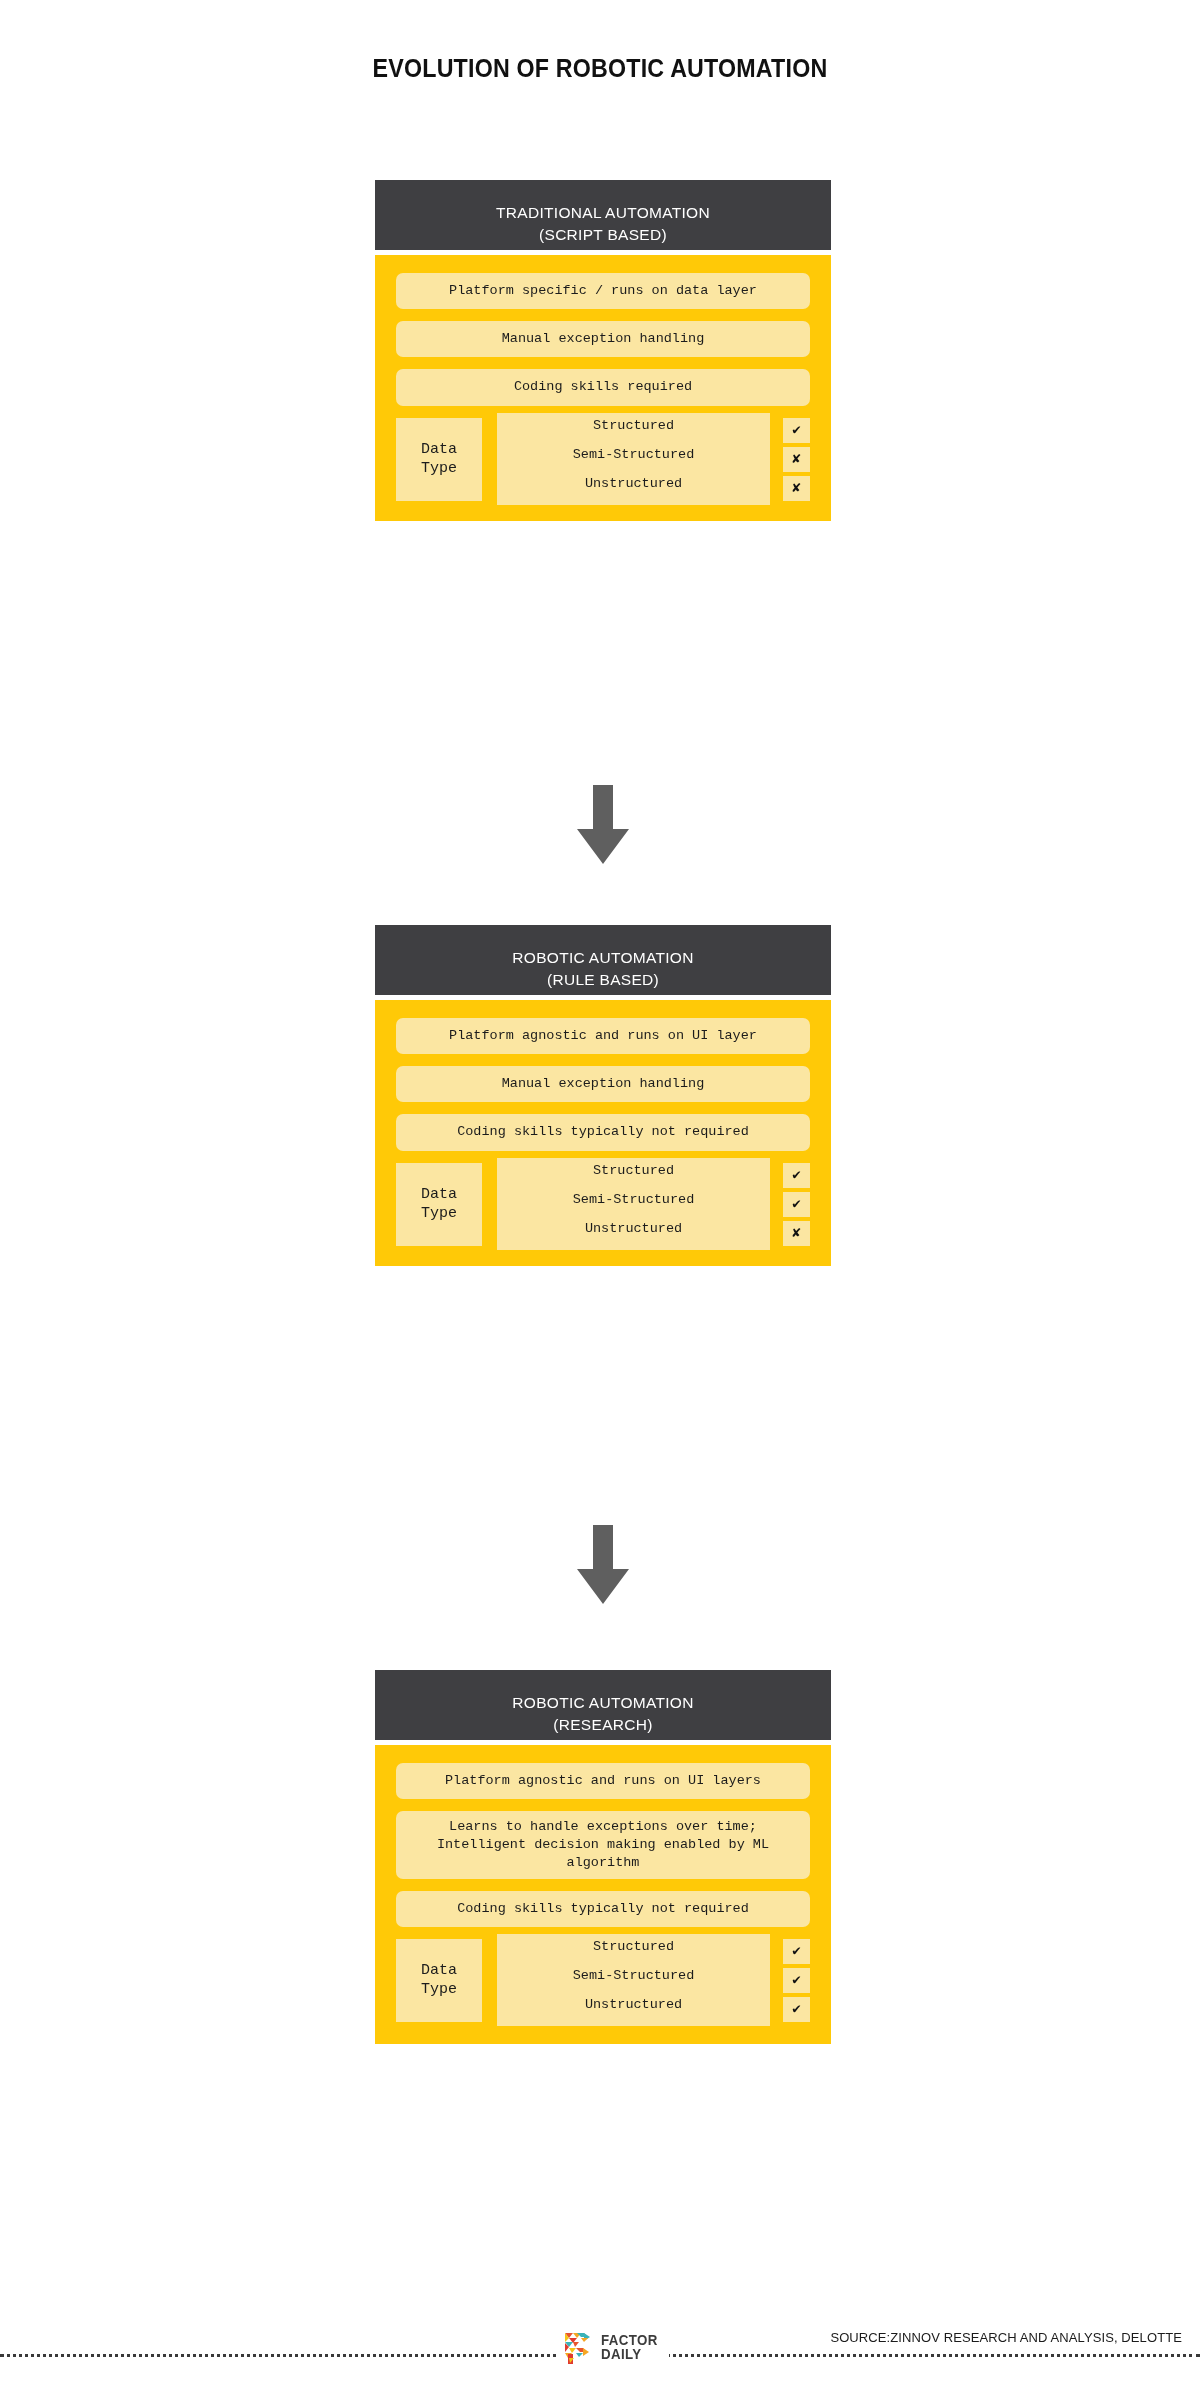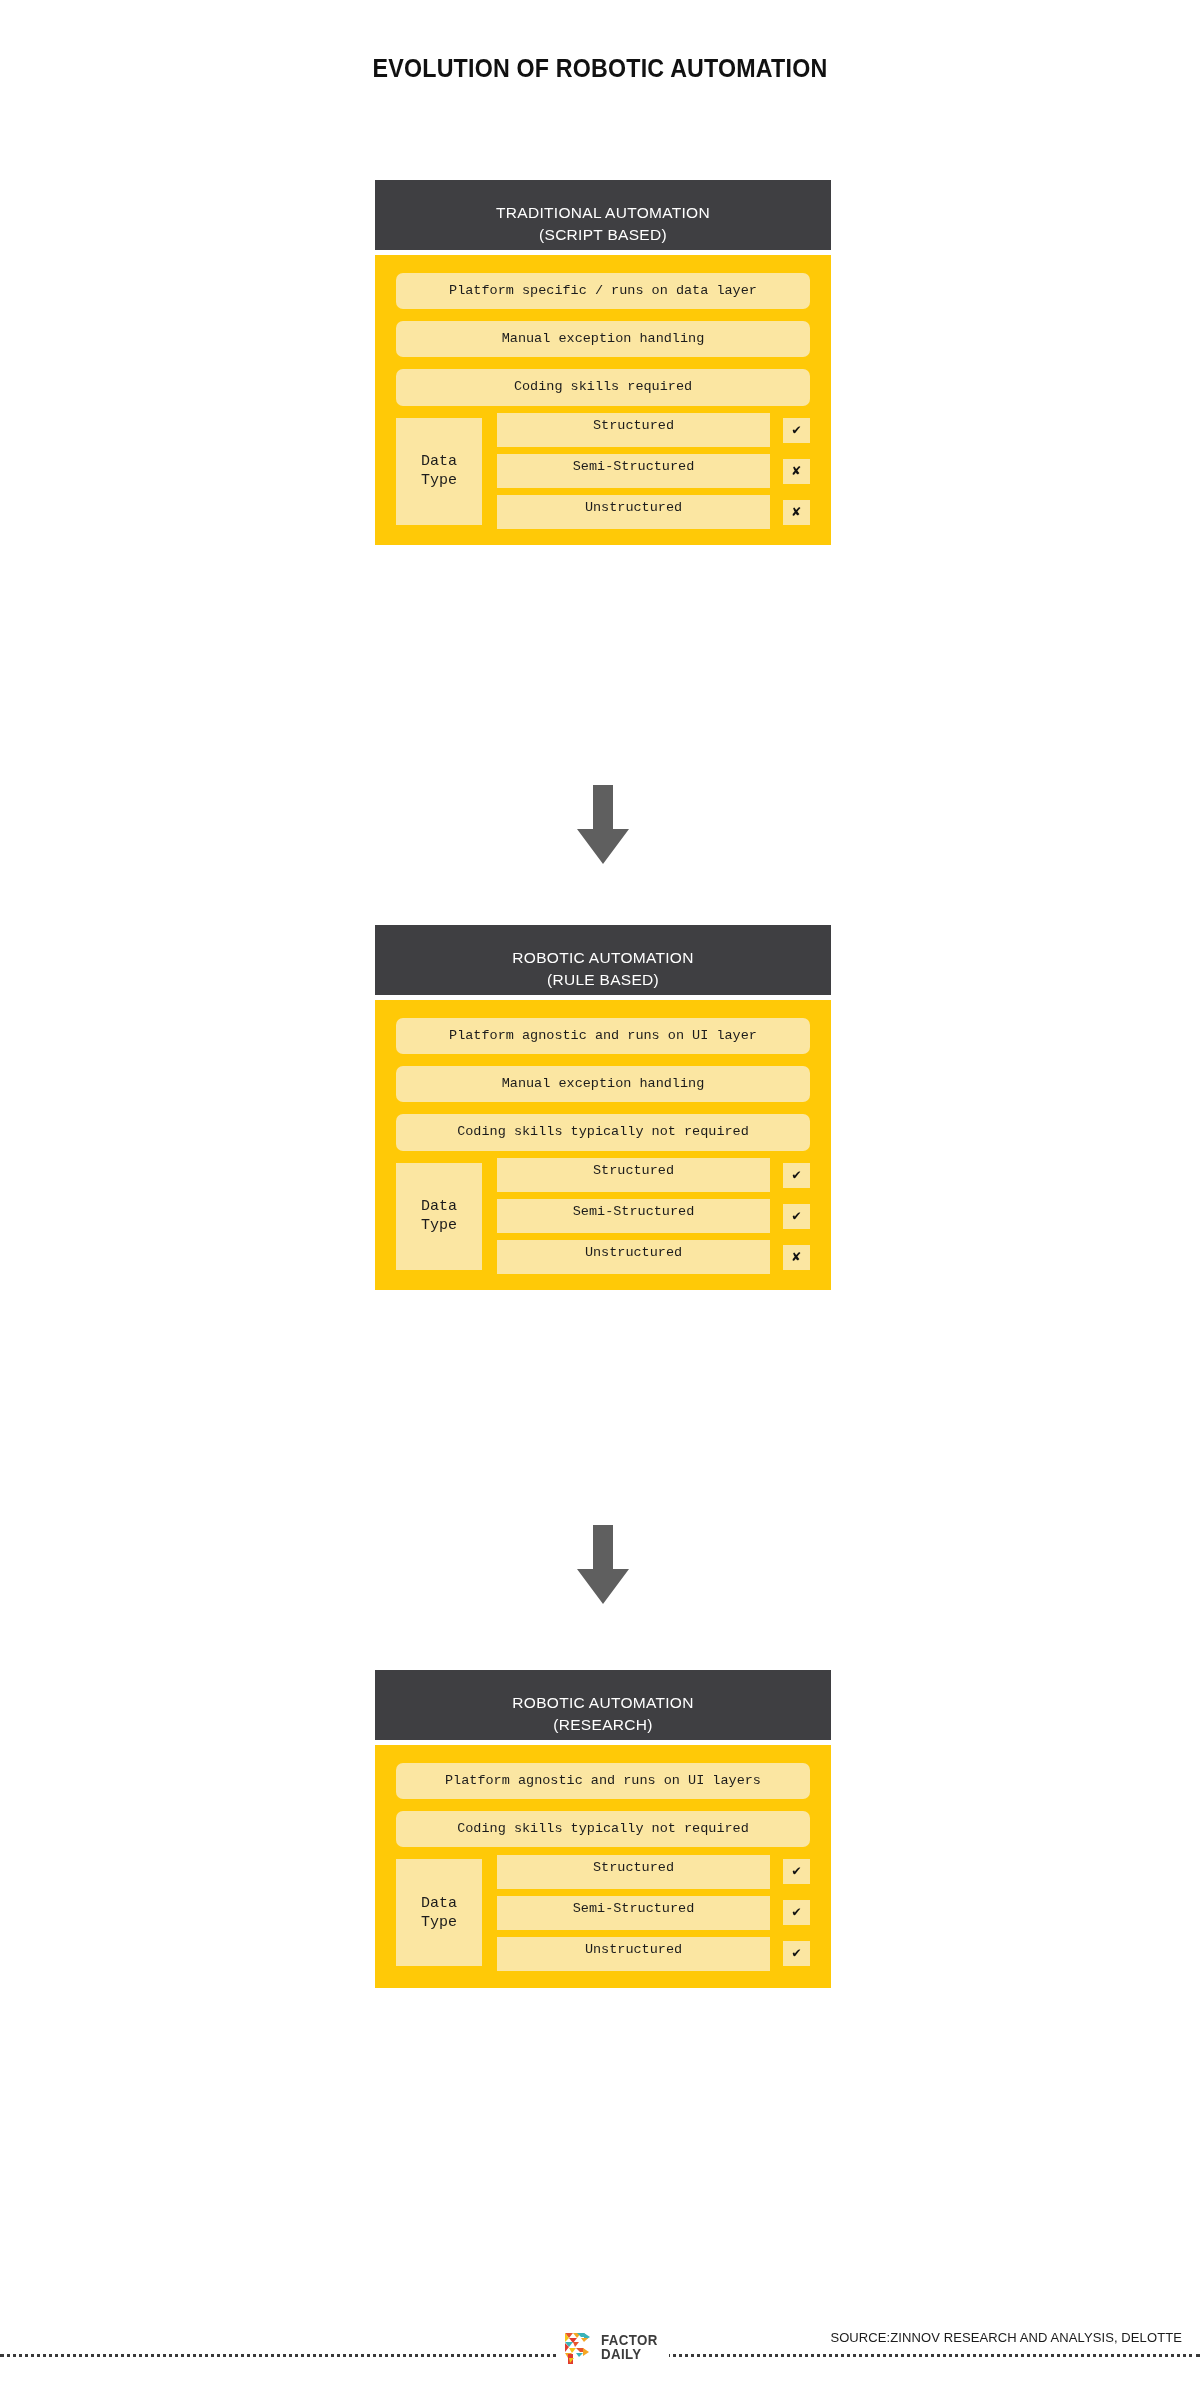--- a/index.html
+++ b/index.html
@@ -94,21 +94,21 @@
     margin-left: 15px;
     display: flex;
     flex-direction: column;
     justify-content: space-between;
   }
   .dt-row {
     display: flex;
     align-items: center;
     height: 25px;
   }
-  .dt-row + .dt-row { margin-top: 16px; }
+  .dt-row + .dt-row { margin-top: 4px; }
   .dt-name {
     flex: 1 1 auto;
     background: #fbe6a2;
     text-align: center;
     font-size: 13.5px;
     color: #1c1c1c;
     line-height: 25px;
     height: 34px;
   }
   .dt-mark {
@@ -258,20 +258,21 @@
     </svg>
   </div>
 
   <div class="card" style="top:1670px;">
     <div class="card-header">
       <span class="ln">ROBOTIC AUTOMATION</span>
       <span class="ln">(RESEARCH)</span>
     </div>
     <div class="card-body tall">
       <div class="pill">Platform agnostic and runs on UI layers</div>
+      <div class="pill two-line">Learns to handle exceptions over time; Intelligent decision making enabled by ML algorithm</div>
       <div class="pill">Coding skills typically not required</div>
       <div class="dt-block">
         <div class="dt-label">Data
 Type</div>
         <div class="dt-rows">
           <div class="dt-row">
             <div class="dt-name">Structured</div>
             <div class="dt-mark">✔</div>
           </div>
           <div class="dt-row">

